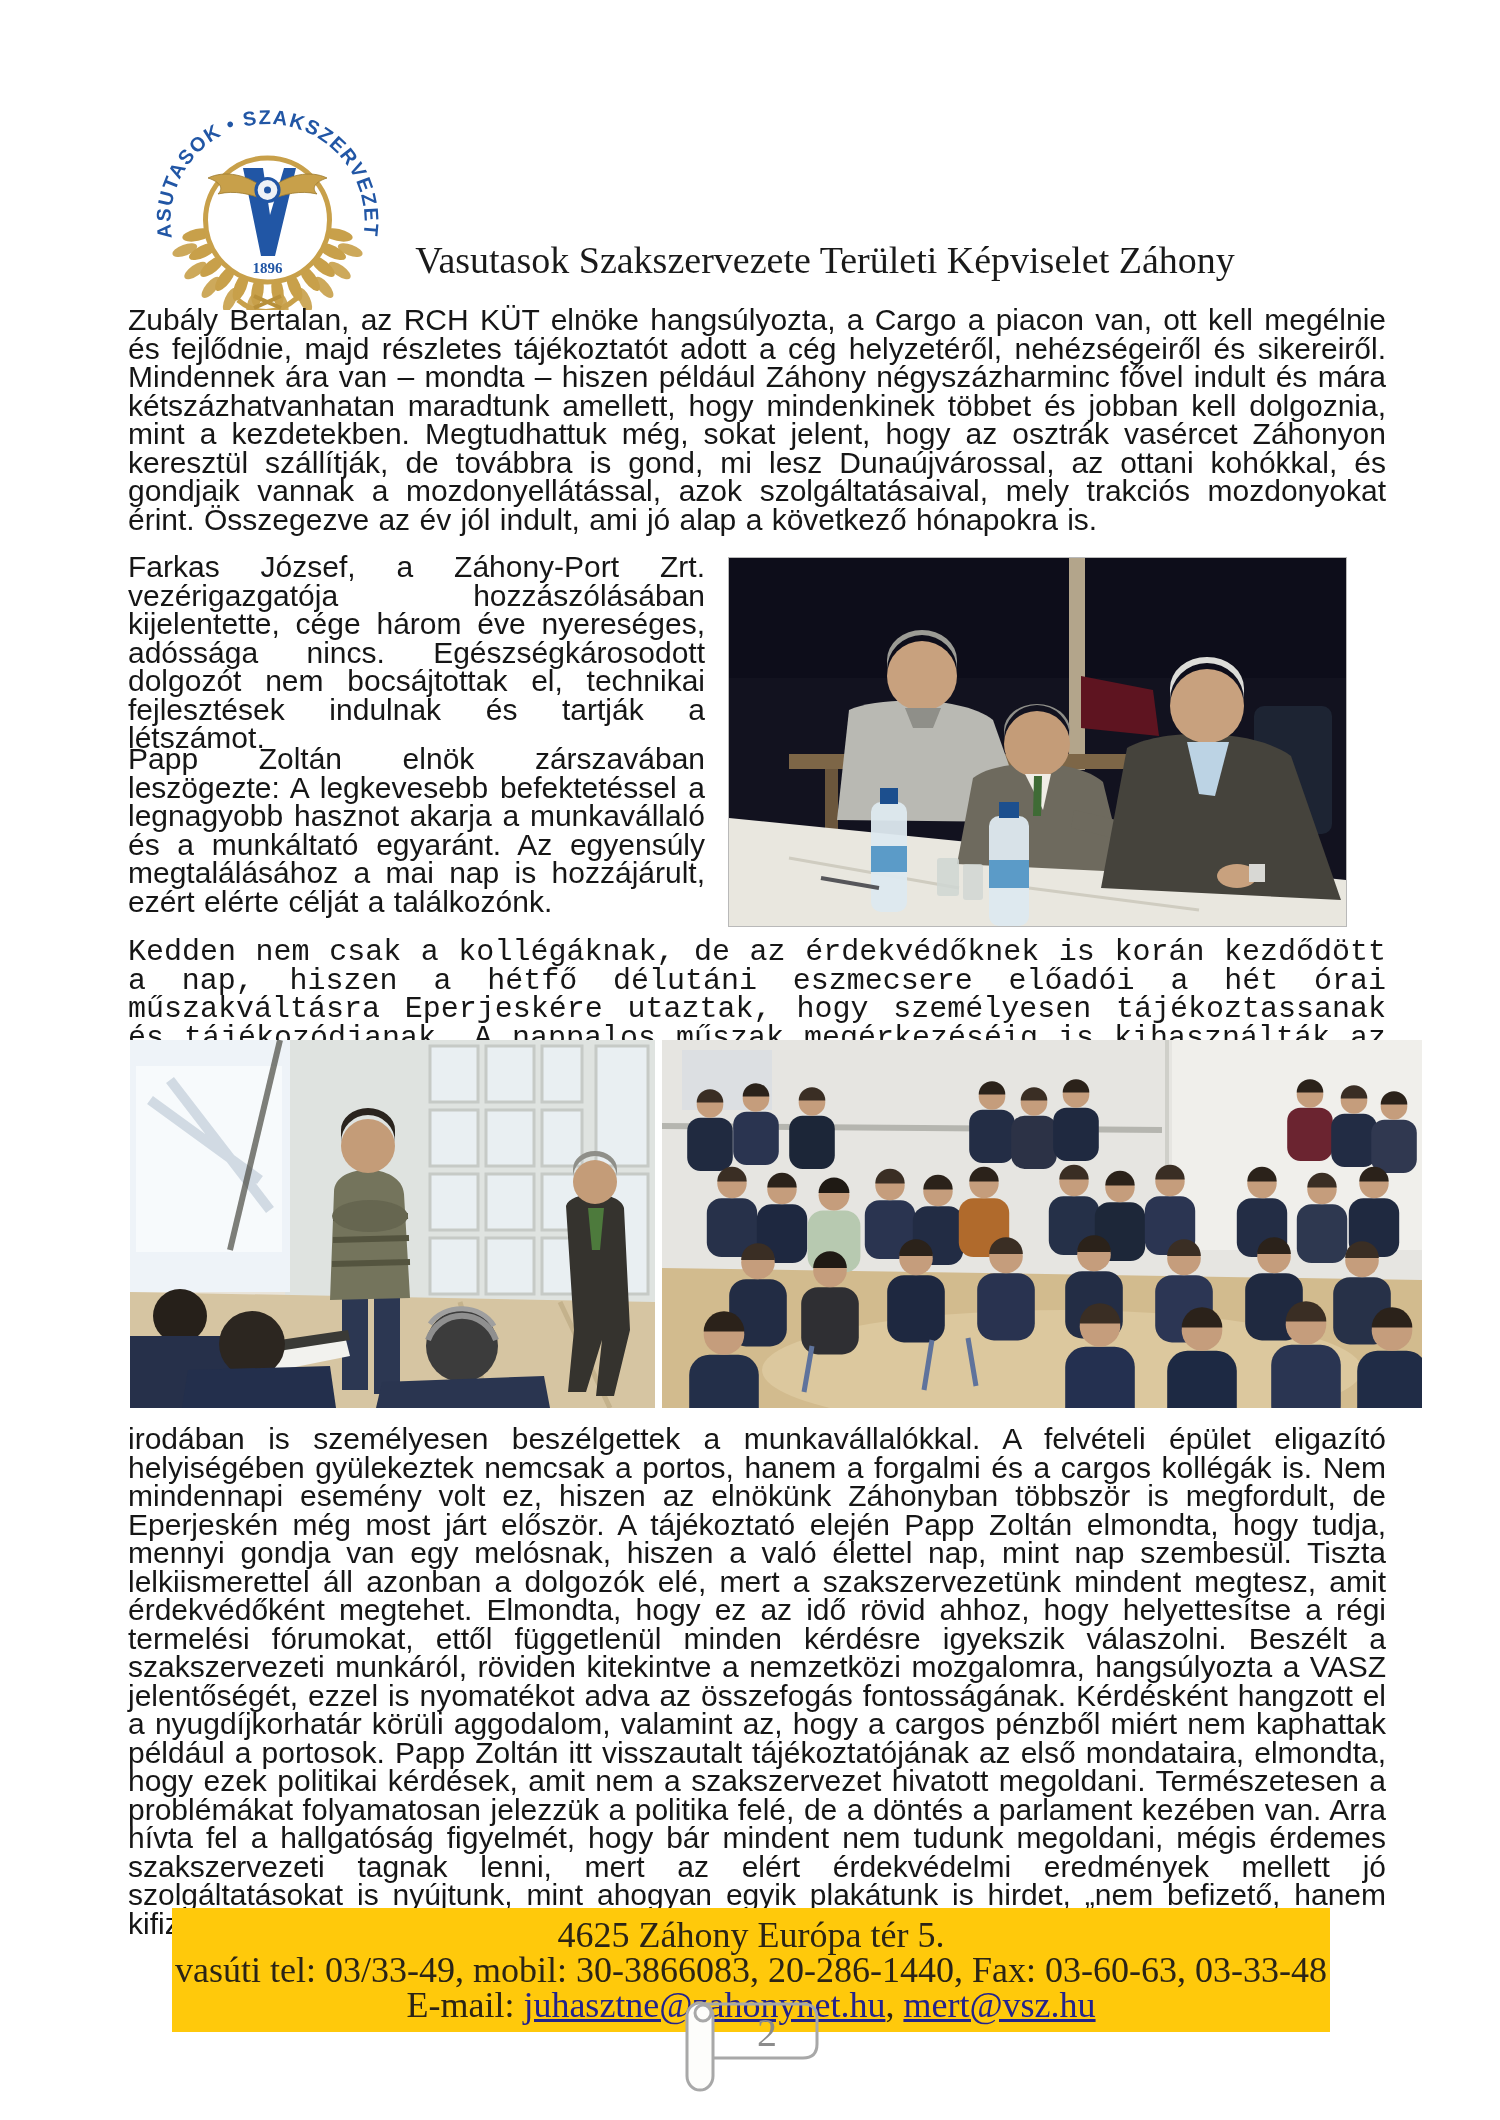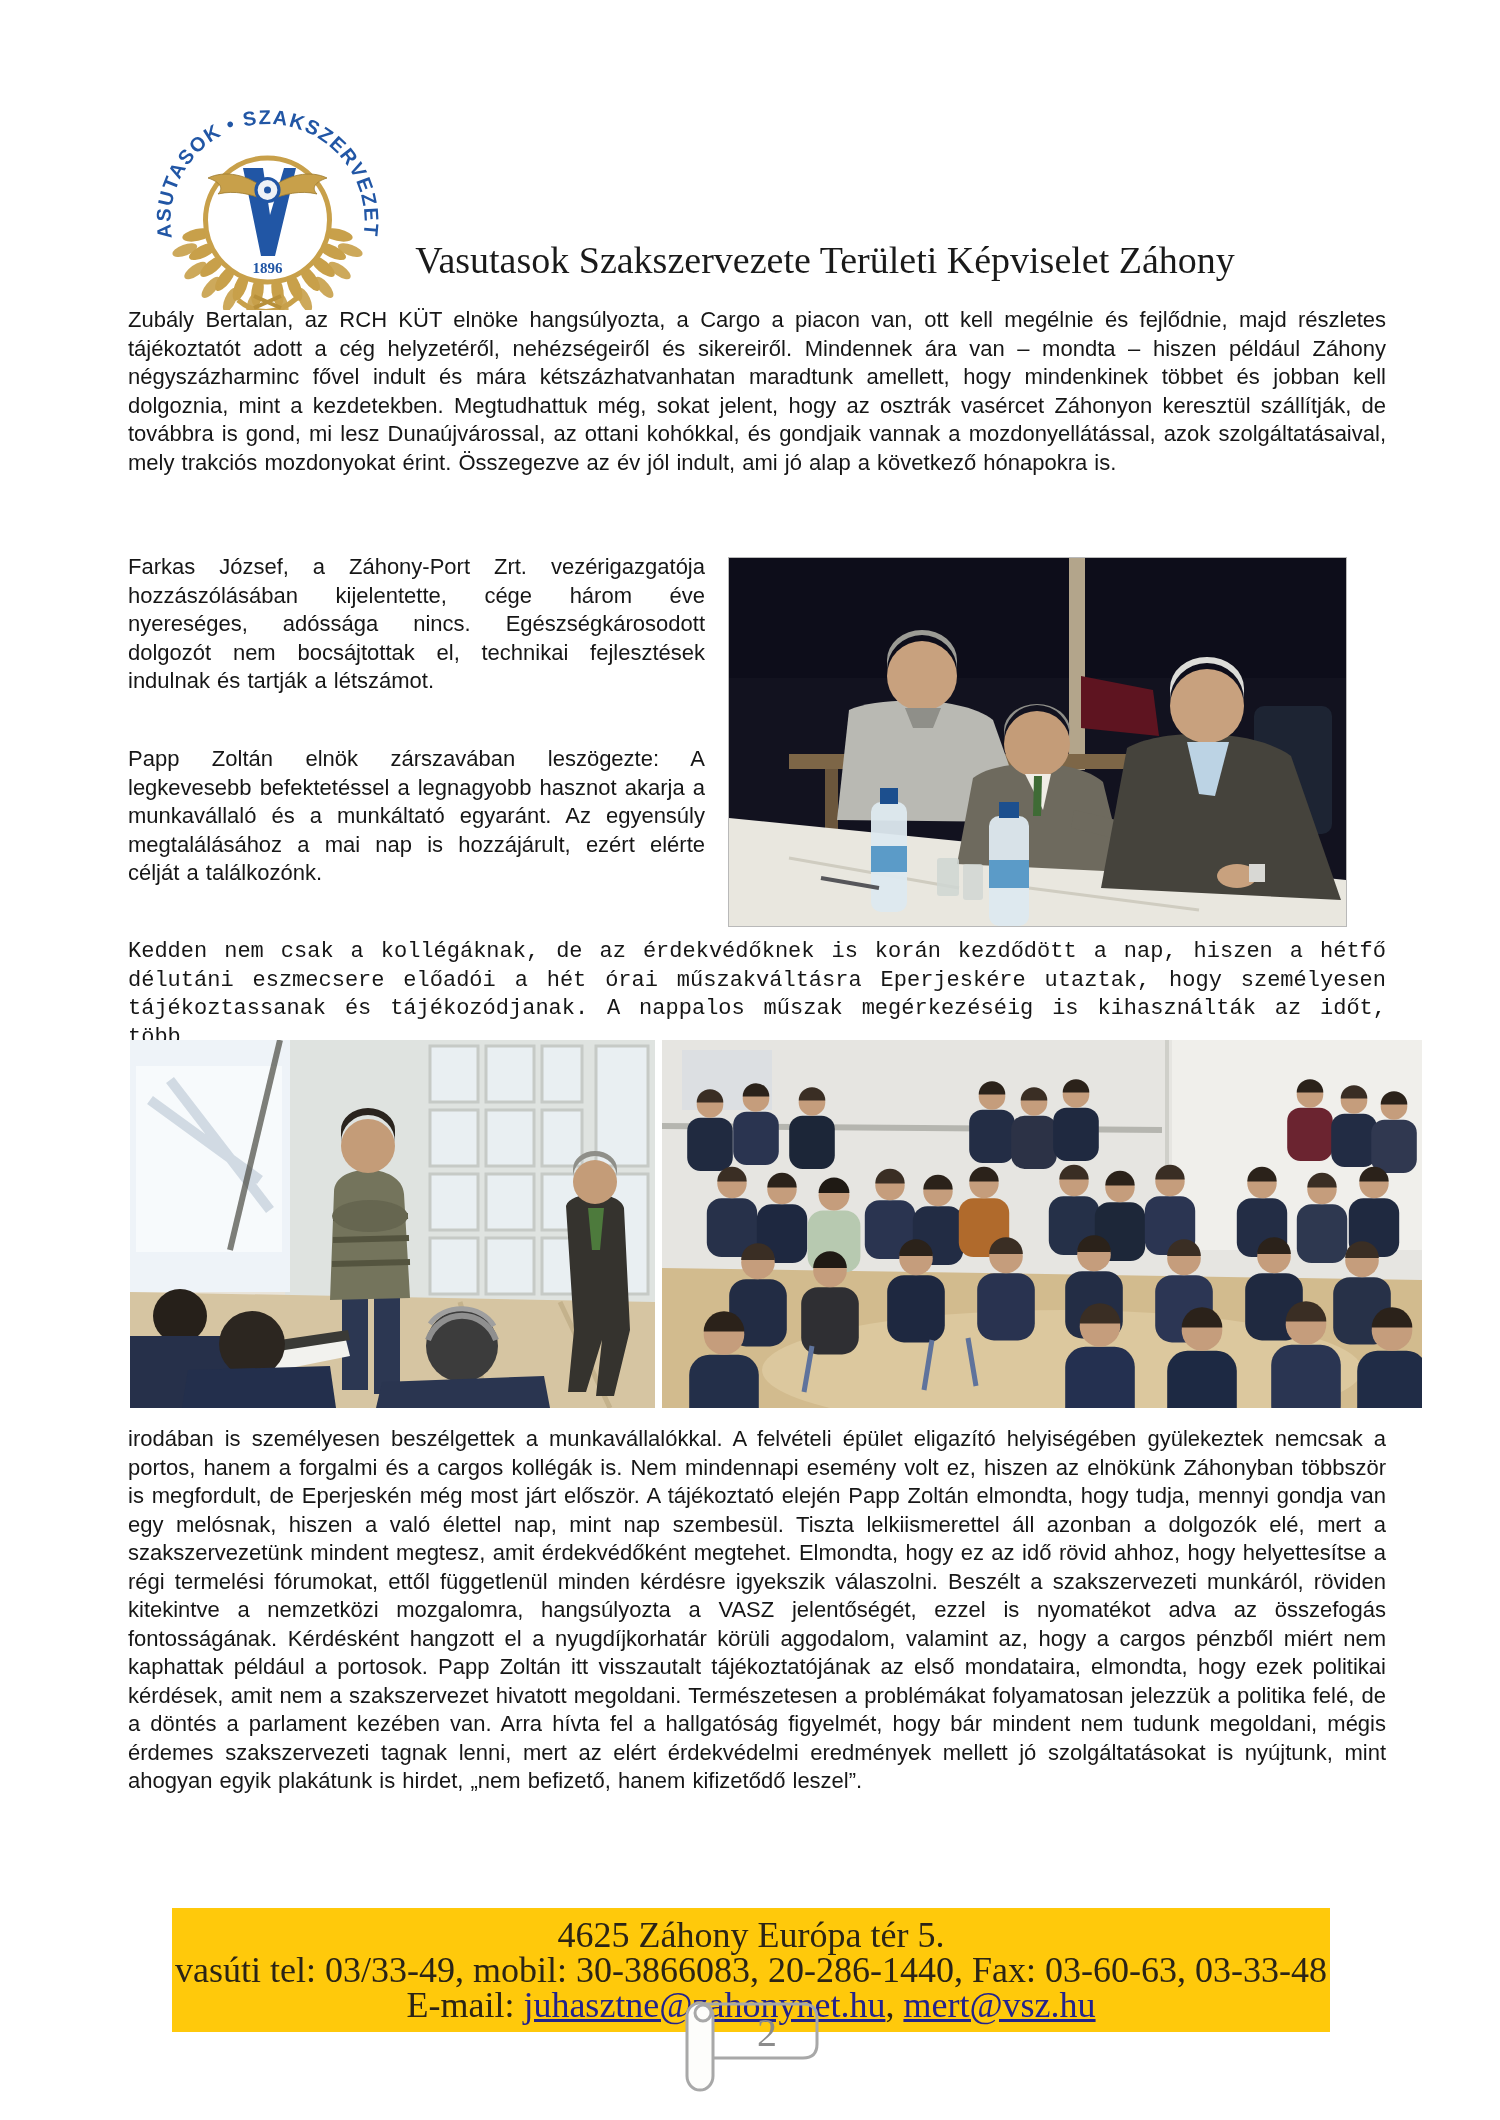--- a/index.html
+++ b/index.html
@@ -1,19 +1,19 @@
 <!DOCTYPE html>
 <html lang="hu"><head>
 <meta charset="utf-8">
 <style>
   html,body{margin:0;padding:0;background:#ffffff;}
   .page{position:relative;width:1500px;height:2120px;background:#ffffff;overflow:hidden;
         font-family:"Liberation Sans", sans-serif;color:#141414;}
   .abs{position:absolute;}
-  .body-text{font-size:22px;line-height:28.5px;text-align:justify;color:#161616;word-spacing:1px;}
+  .body-text{font-size:30px;line-height:28.5px;text-align:justify;color:#161616;word-spacing:1px;}
   .just-all{text-align:justify;text-align-last:justify;}
   .title{font-family:"Liberation Serif", serif;font-size:38px;color:#1a1a1a;text-align:center;white-space:nowrap;}
   .footer-band{background:#ffc90b;text-align:center;font-family:"Liberation Serif", serif;
                color:#2b2416;font-size:36px;line-height:35px;padding-top:10px;}
   .footer-band a{color:#23238c;text-decoration:underline;}
   .photo{overflow:hidden;}
   .photo svg{display:block;width:100%;height:100%;}
 </style>
 </head>
 <body>

